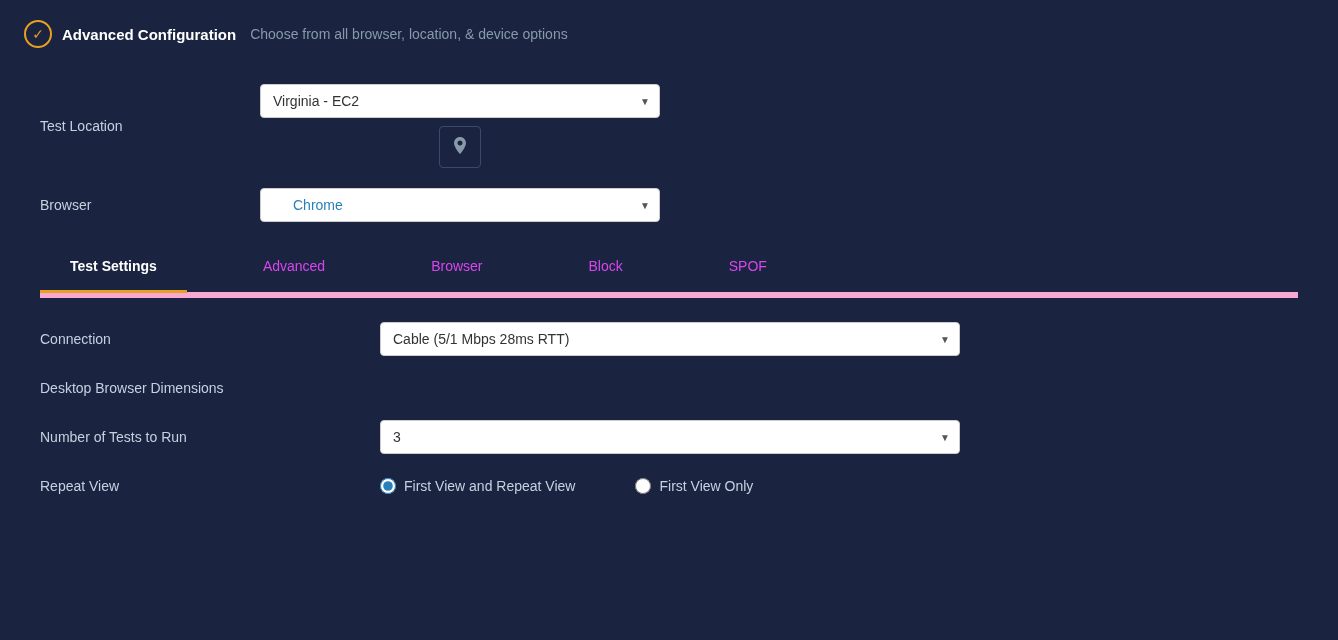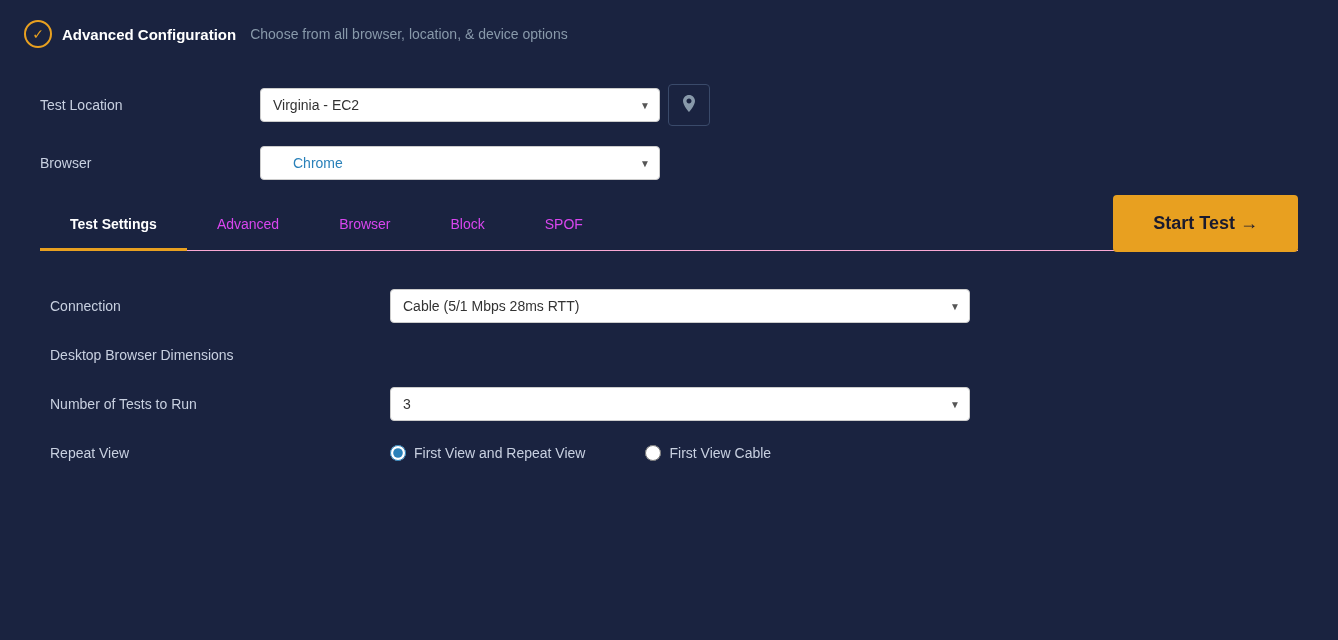--- a/index.html
+++ b/index.html
@@ -57,20 +57,21 @@
     .form-label {
       width: 220px;
       color: #c8d0e0;
       font-size: 14px;
       flex-shrink: 0;
     }
     .form-control-group {
       display: flex;
       align-items: center;
       gap: 8px;
+      flex-direction: column;
     }
 
     select {
       background-color: #ffffff;
       color: #333;
       border: 1px solid #ccc;
       border-radius: 4px;
       padding: 8px 30px 8px 12px;
       font-size: 14px;
       appearance: none;
@@ -116,24 +117,25 @@
       border-radius: 4px;
       padding: 18px 40px;
       font-size: 18px;
       font-weight: 600;
       cursor: pointer;
       white-space: nowrap;
     }
 
     
     .tabs-container {
-      border-bottom: 1px solid #f9a8d4;
+      border-bottom: 6px solid #f9a8d4;
       display: flex;
       margin-top: 10px;
-      margin-bottom: 14px;
+      margin-bottom: 0;
+      gap: 46px;
     }
     .tab {
       padding: 16px 30px;
       color: #d946ef;
       cursor: pointer;
       font-size: 14px;
       font-weight: 500;
       border-bottom: 3px solid transparent;
       margin-bottom: -1px;
     }
@@ -145,21 +147,20 @@
 
     
     .tab-content {
       padding: 24px 0;
     }
 
     .settings-form-row {
       display: flex;
       align-items: center;
       margin-bottom: 24px;
-      margin-left: 10px;
     }
     .settings-label {
       width: 340px;
       color: #c8d0e0;
       font-size: 14px;
       flex-shrink: 0;
     }
 
     .select-connection {
       width: 580px;
@@ -253,21 +254,20 @@
       <div class="select-wrapper">
         <select class="select-browser" style="color: #2980b9; padding-left: 32px;">
           <option value="chrome" selected="">Chrome</option>
           <option value="firefox">Firefox</option>
           <option value="safari">Safari</option>
           <option value="edge">Edge</option>
         </select>
       </div>
     </div>
 
-    <button class="start-test-btn">Start Test →</button>
 
     <div class="tabs-container">
       <div class="tab active">
         <span>Test Settings</span>
       </div>
       <div class="tab">
         <span>Advanced</span>
       </div>
       <div class="tab">
         <span>Browser</span>
@@ -318,20 +318,20 @@
 
       <div class="settings-form-row">
         <div class="settings-label">Repeat View</div>
         <div class="radio-group">
           <label class="radio-option">
             <input type="radio" name="repeat-view" value="first-and-repeat" checked="" style="">
             <span class="radio-label">First View and Repeat View</span>
           </label>
           <label class="radio-option">
             <input type="radio" name="repeat-view" value="first-only" style="">
-            <span class="radio-label">First View Cable</span>
+            <span class="radio-label">First View Only</span>
           </label>
         </div>
       </div>
 
     </div>
   </div>
 </div>
 
 </body></html>

